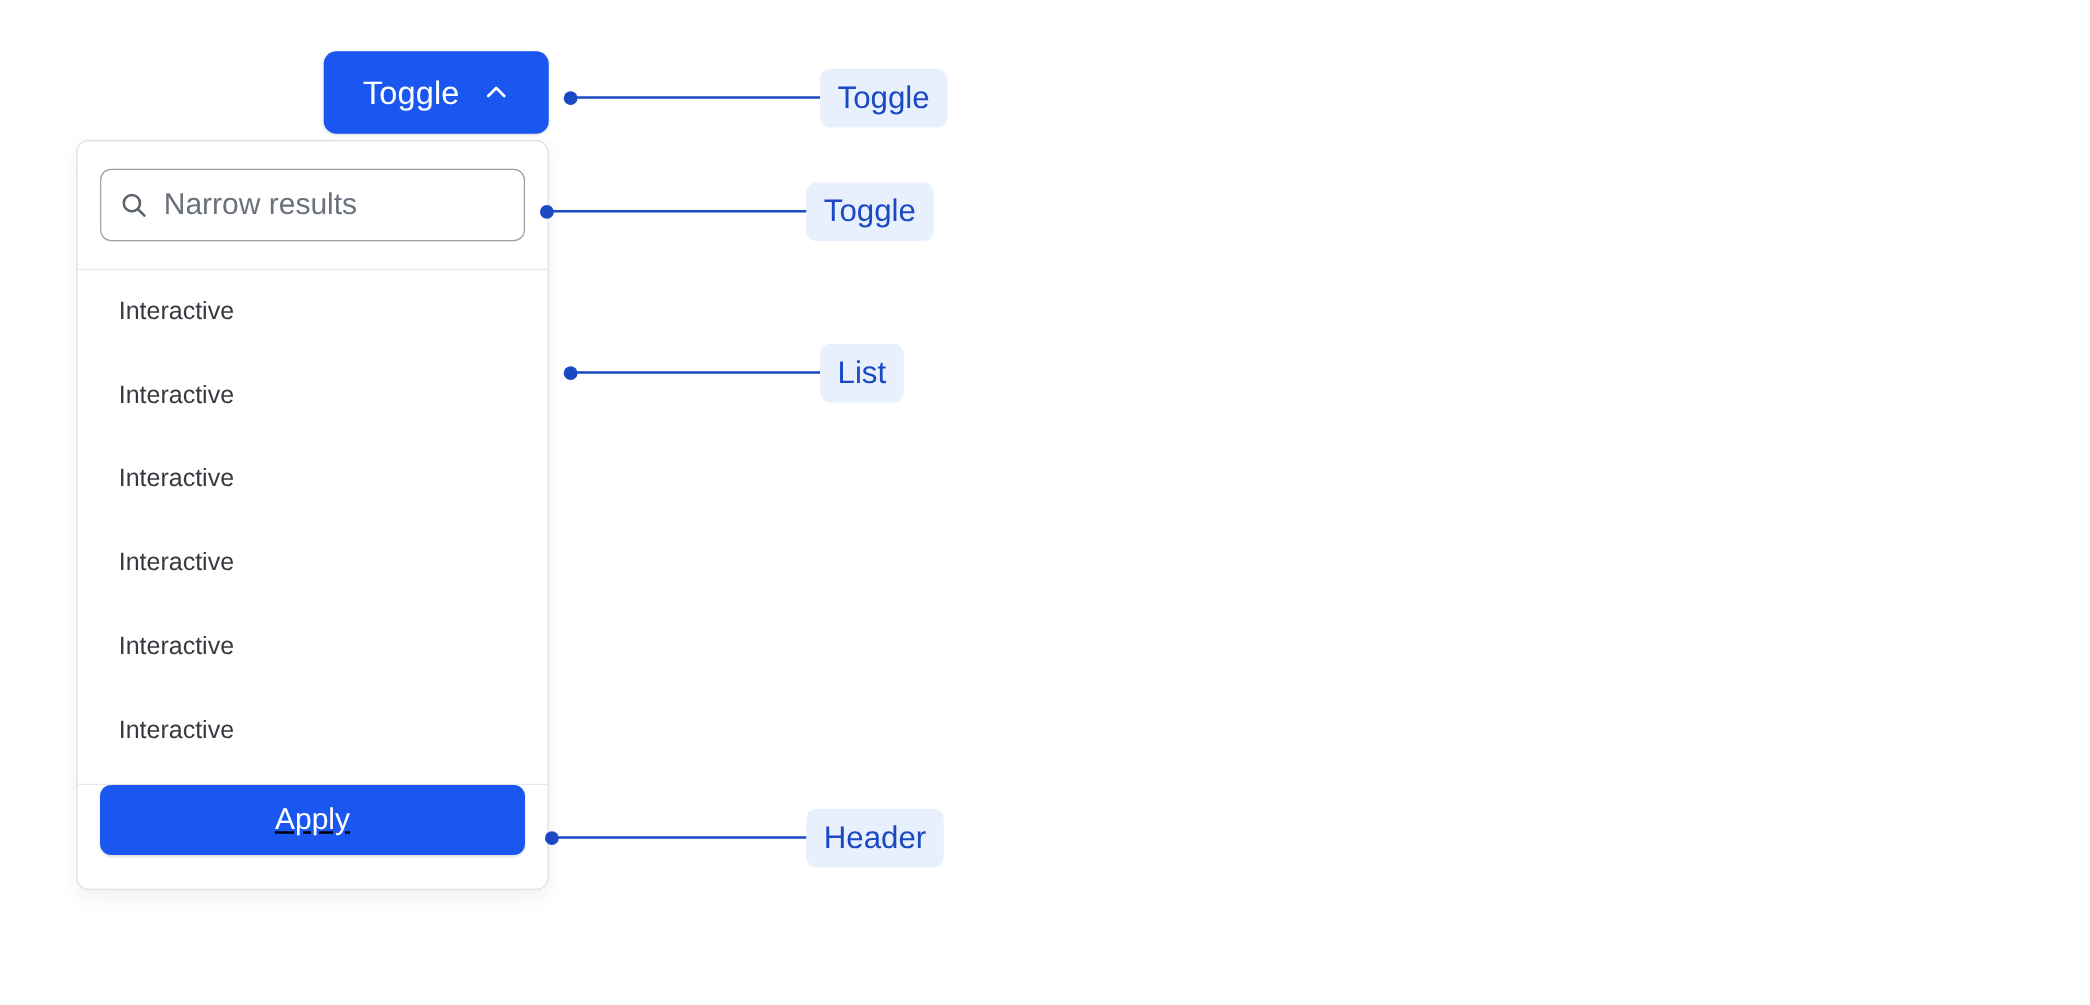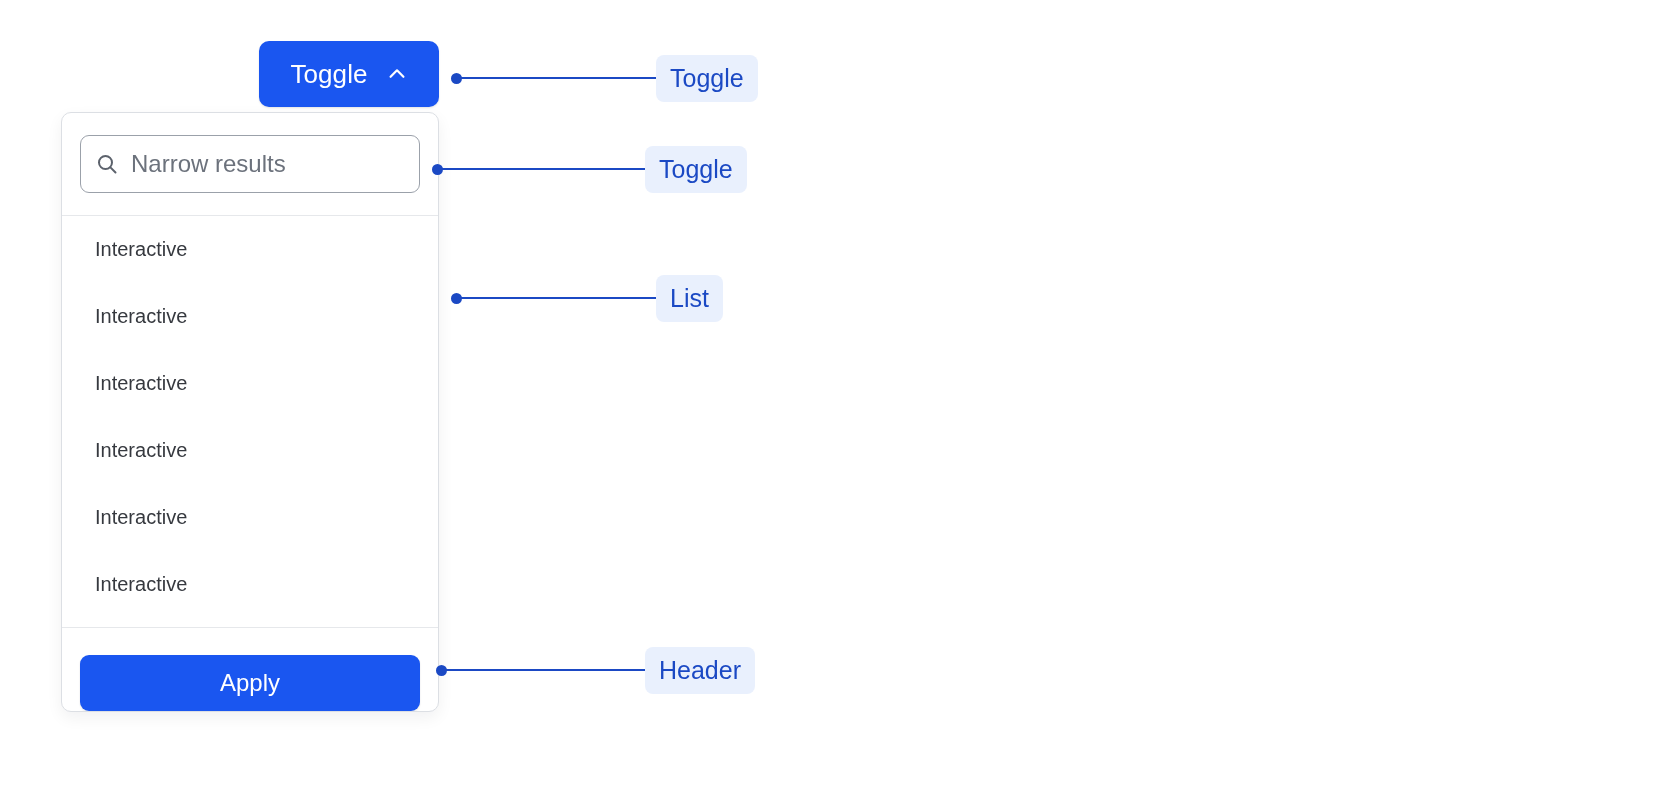--- a/index.html
+++ b/index.html
@@ -135,22 +135,23 @@
     white-space: nowrap;
   }
 
   
   .panel-footer {
     flex: 0 0 84px;
     height: 84px;
     border-top: 1px solid #e6e8eb;
     box-sizing: border-box;
     display: flex;
-    align-items: flex-end;
+    align-items: flex-start;
     padding: 0 18px;
+    text-decoration: underline;
   }
   .apply-button {
     width: 100%;
     height: 56px;
     background: #1a56f0;
     border: none;
     border-radius: 9px;
     color: #ffffff;
     font-family: "Liberation Sans", sans-serif;
     font-size: 24px;

